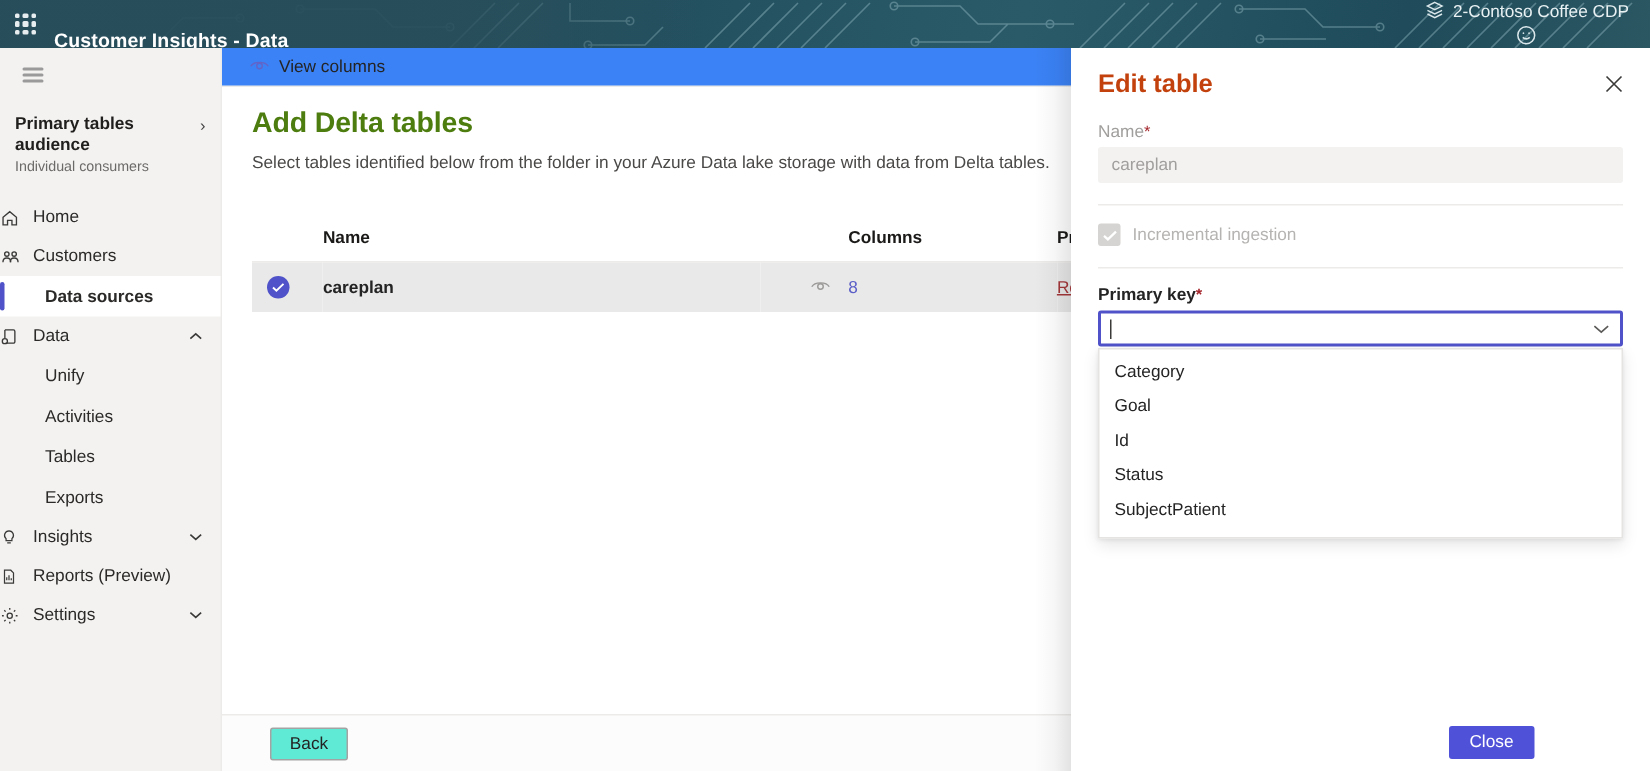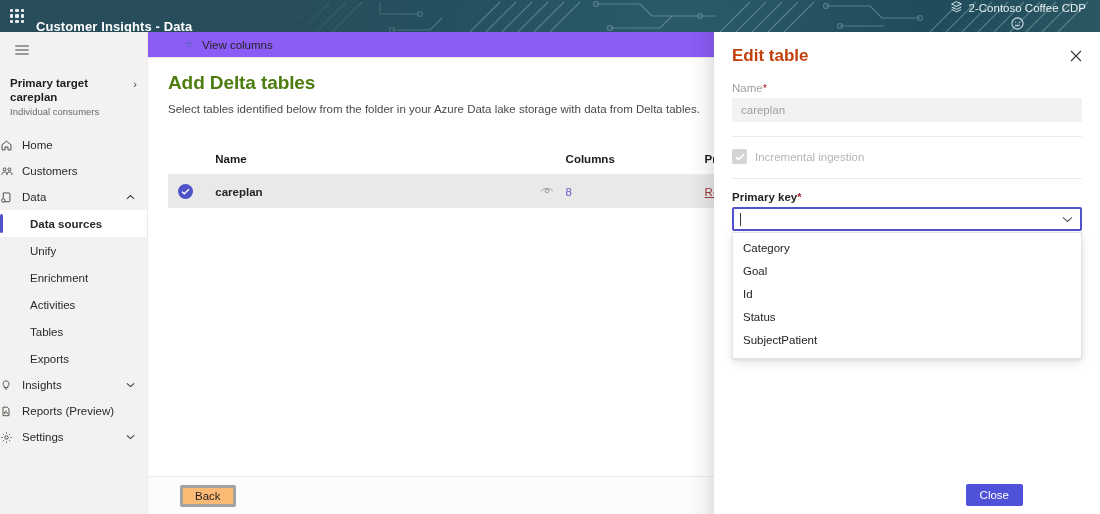--- a/index.html
+++ b/index.html
@@ -85,22 +85,22 @@
   .nav-sub { padding-left: 28px; height: 27px; }
   .nav-sub.active { background: #ffffff; font-weight: 700; }
   .nav-sub.active::before {
     content:""; position: absolute; left: 0; top: 4px; bottom: 4px; width: 3px;
     background: #4f52c9; border-radius: 2px;
   }
 
   
   .main { position: absolute; left: 148px; top: 32px; width: 952px; height: 482px; background: #ffffff; }
   .cmdbar {
-    height: 26px; border-bottom: 1px solid #edebe9; background:#8b5cf6;
-    display:flex; padding-left: 28px;
+    height: 26px; border-bottom: 1px solid #edebe9; background:#3b82f6;
+    display:flex; padding-left: 12px;
   }
   .cmd-btn { display:flex; align-items:center; gap:6px; height:26px; padding: 0 6px; cursor:pointer; font-size: 11.5px; color:#242424; }
 
   .page-head { padding: 14px 20px 0 20px; }
   .page-title { font-size: 19px; font-weight: 700; color: #4d7c0f; letter-spacing: -.1px; }
   .page-sub { font-size: 11.5px; color: #4a4948; margin-top: 9px; }
 
   .table-wrap { margin: 30px 20px 0 20px; }
   table.dtable { width: 100%; border-collapse: collapse; }
   table.dtable th {
@@ -138,22 +138,22 @@
   }
   .eye-ico { color: #9b9a99; cursor: pointer; display:inline-block; }
 
   
   .main-footer {
     position: absolute; left: 0; bottom: 0; width: 952px; height: 38px;
     border-top: 1px solid #edebe9; background: #fcfcfc;
     display:flex; align-items:center; padding-left: 32px;
   }
   .btn-secondary {
-    min-width: 52px; height: 22px; padding: 0 12px; background: #fdba74;
-    border: 3px solid #a3a3a3; border-radius: 2px; font-size: 11.5px; color: #242424;
+    min-width: 52px; height: 22px; padding: 0 12px; background: #5eead4;
+    border: 1px solid #a3a3a3; border-radius: 2px; font-size: 11.5px; color: #242424;
     cursor: pointer; font-family: "Liberation Sans", sans-serif;
   }
 
   
   .panel-shadow {
     position: absolute; left: 690px; top: 32px; width: 24px; height: 482px;
     background: linear-gradient(90deg, rgba(0,0,0,0) 0%, rgba(0,0,0,.035) 55%, rgba(0,0,0,.10) 100%);
     pointer-events: none;
   }
   .panel {
@@ -308,21 +308,21 @@
     <div class="hamburger">
       <div class="bars">
           <i></i>
           <i></i>
           <i></i>
         </div>
     </div>
 
     <div class="audience">
       <div class="audience-txt">
-        <div class="audience-title">Primary target careplan</div>
+        <div class="audience-title">Primary tables audience</div>
         <div class="audience-sub">Individual consumers</div>
       </div>
       <div class="audience-chev">›</div>
     </div>
 
     <div class="nav-list">
 
       <div class="nav-item">
         <span class="ni-icon">
           <svg width="13" height="13" viewBox="0 0 16 16" fill="none" stroke="#3a3a38" stroke-width="1.1">
@@ -337,44 +337,41 @@
           <svg width="14" height="13" viewBox="0 0 16 16" fill="none" stroke="#3a3a38" stroke-width="1.1">
             <circle cx="5" cy="5.4" r="1.8"></circle>
               <circle cx="11" cy="5.4" r="1.8"></circle>
             <path d="M1.8 12 C1.8 9.6 3.2 8.6 5 8.6 C6.8 8.6 8.2 9.6 8.2 12"></path>
             <path d="M7.8 12 C7.8 9.6 9.2 8.6 11 8.6 C12.8 8.6 14.2 9.6 14.2 12"></path>
           </svg>
         </span>
         <span class="ni-label">Customers</span>
       </div>
 
+      <div class="nav-item nav-sub active">
+        <span class="ni-label">Data sources</span>
+      </div>
+
       <div class="nav-item">
         <span class="ni-icon">
           <svg width="13" height="13" viewBox="0 0 16 16" fill="none" stroke="#3a3a38" stroke-width="1.1">
             <path d="M4 2.4 H11 A1.2 1.2 0 0 1 12.2 3.6 V12 A1.2 1.2 0 0 1 11 13.2 H4.6"></path>
             <path d="M4 2.4 V9"></path>
               <circle cx="4" cy="11.6" r="2.1"></circle>
           </svg>
         </span>
         <span class="ni-label">Data</span>
         <span class="ni-chev">
           <svg width="9" height="6" viewBox="0 0 10 6" fill="none" stroke="#3a3a38" stroke-width="1.2">
               <path d="M1 5 L5 1.4 L9 5"></path>
             </svg>
         </span>
       </div>
-
-      <div class="nav-item nav-sub active">
-        <span class="ni-label">Data sources</span>
-      </div>
       <div class="nav-item nav-sub">
         <span class="ni-label">Unify</span>
-      </div>
-      <div class="nav-item nav-sub">
-        <span class="ni-label">Enrichment</span>
       </div>
       <div class="nav-item nav-sub">
         <span class="ni-label">Activities</span>
       </div>
       <div class="nav-item nav-sub">
         <span class="ni-label">Tables</span>
       </div>
       <div class="nav-item nav-sub">
         <span class="ni-label">Exports</span>
       </div>

